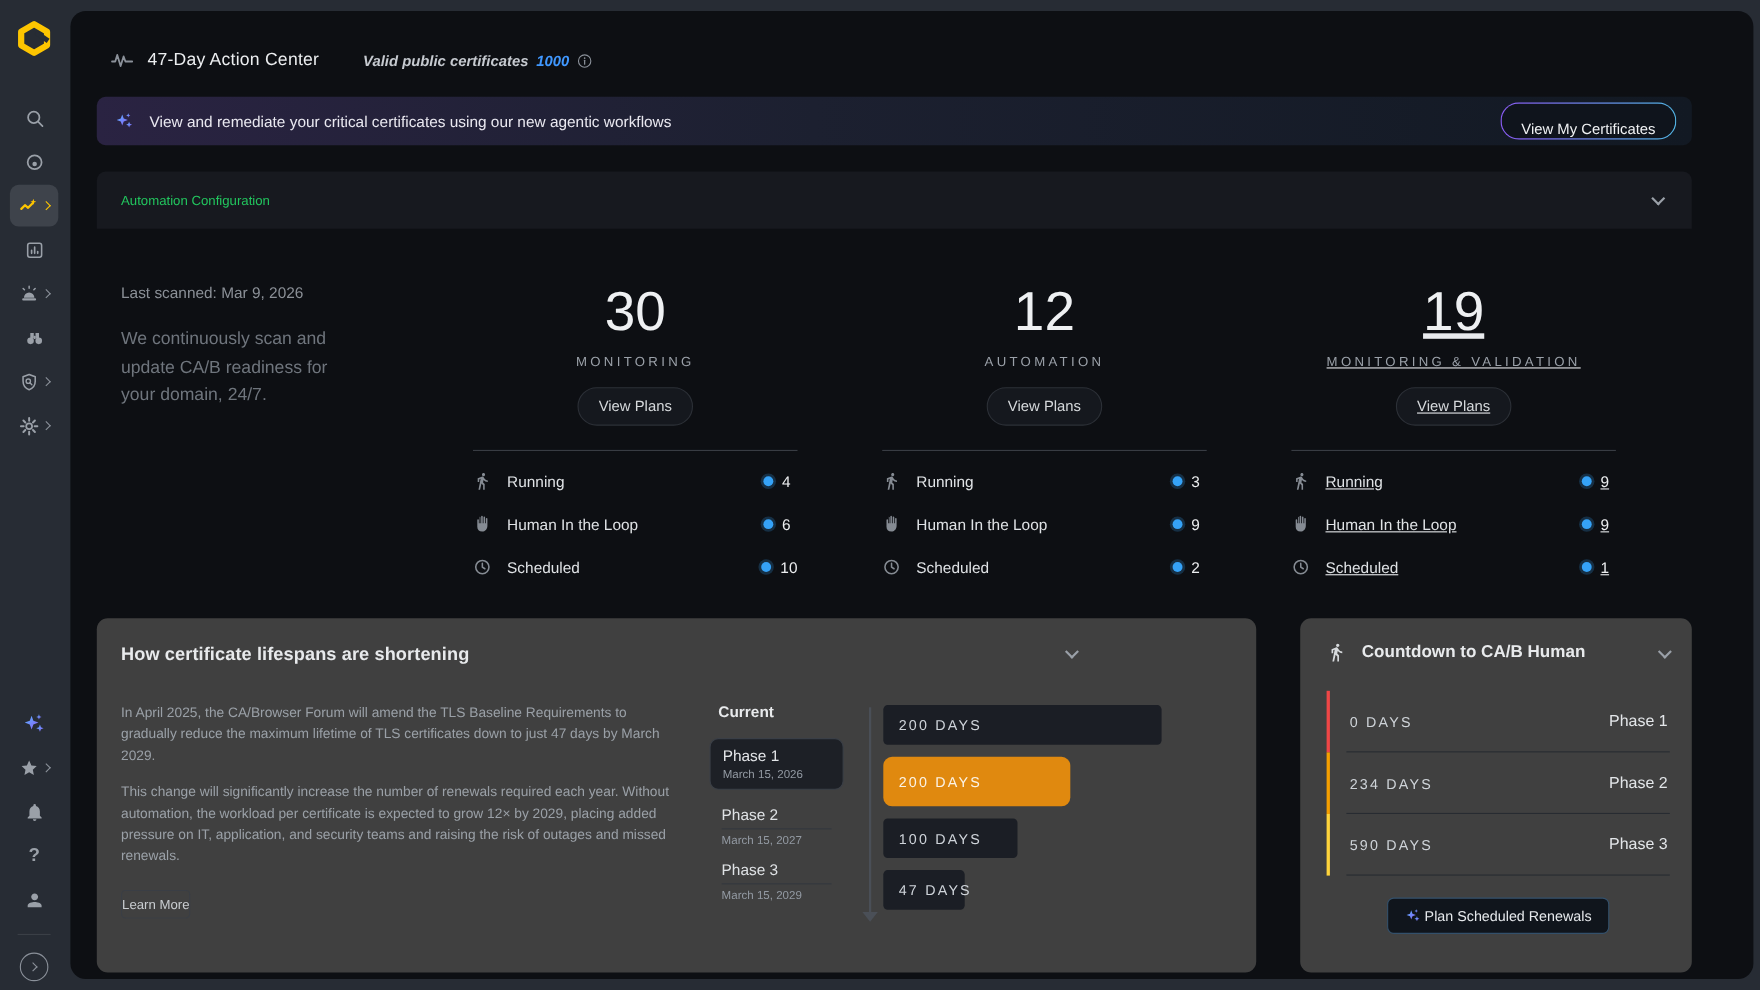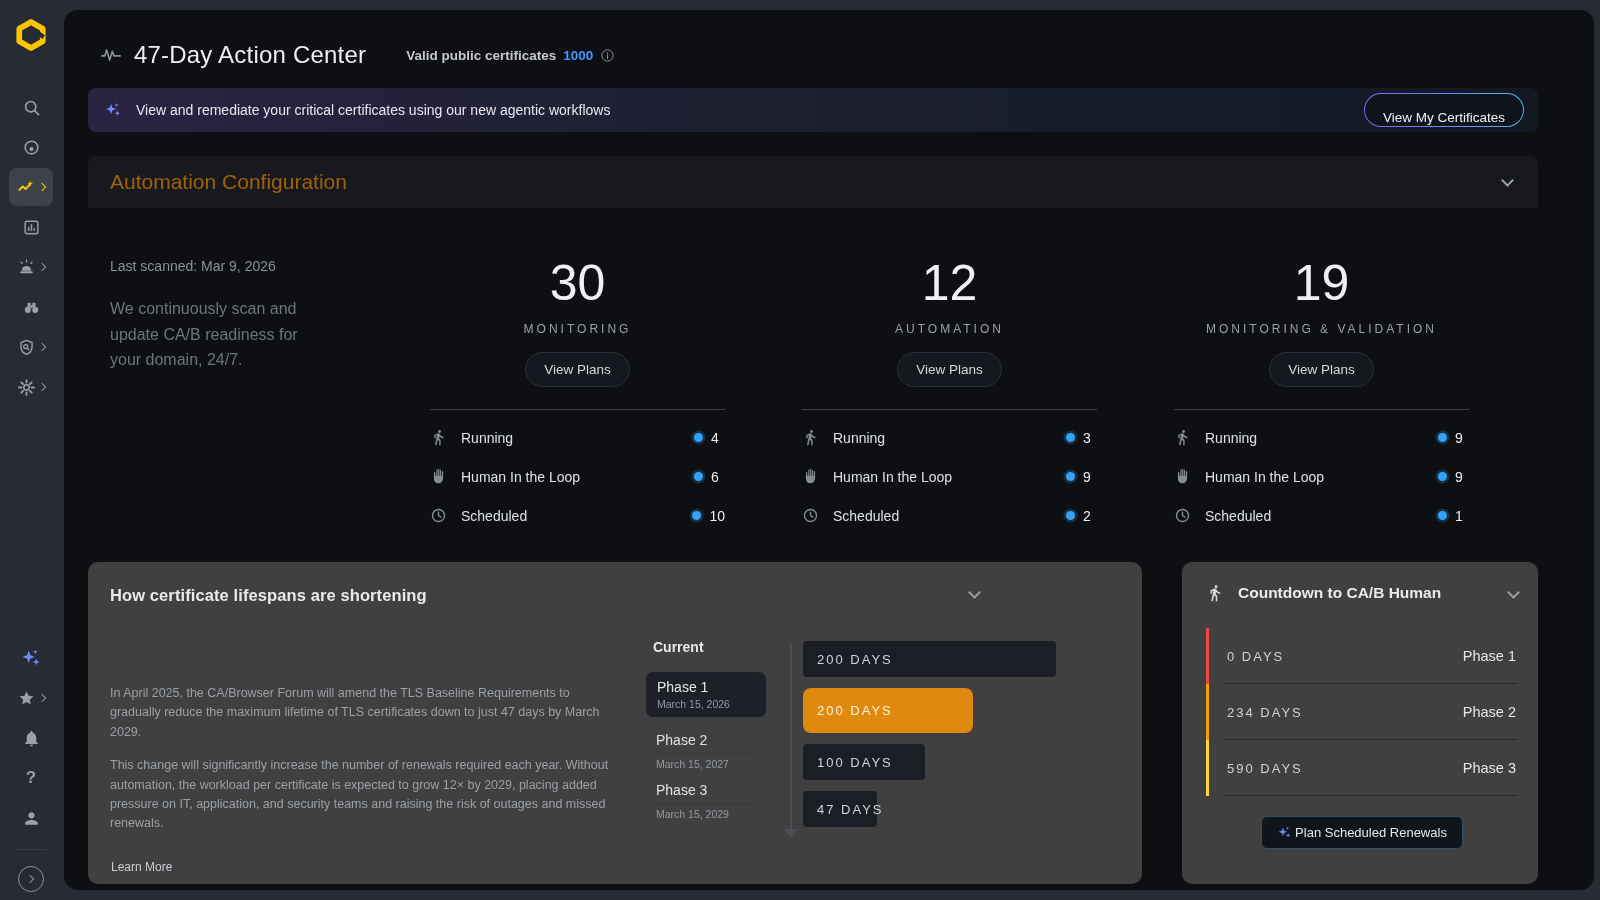--- a/index.html
+++ b/index.html
@@ -39,22 +39,22 @@
 
   
   .main {
     position:absolute; left:64px; top:10px; width:1530px; height:880px;
     background:#0d0f13; border-radius:14px; padding:28px 56px 0 24px;
     overflow:hidden; z-index:1;
   }
   
   .page-header { display:flex; align-items:center; height:34px; }
   .page-header .pulse { width:22px; height:22px; color:#8b919a; margin:0 12px 0 12px; }
-  .page-title { font-size:24px; font-weight:400; color:#eceef0; letter-spacing:.2px; }
-  .cert-summary { display:flex; align-items:center; margin-left:40px; gap:7px; }
+  .page-title { font-size:16px; font-weight:400; color:#eceef0; letter-spacing:.2px; }
+  .cert-summary { display:flex; align-items:center; margin-left:40px; gap:7px;font-style:italic; }
   .cert-label { font-size:13.5px; color:#c6cad0; font-weight:700; }
   .cert-count { font-size:13.5px; color:#4098ff; font-weight:700; cursor:pointer; }
   .info-ic { width:15px; height:15px; color:#8b919a; cursor:pointer; }
 
   
   .banner {
     margin-top:16px; height:44px; border-radius:8px;
     background:linear-gradient(90deg,#2a2342 0%,#1c2030 45%,#121923 100%);
     display:flex; align-items:center; padding:0 14px 0 16px;
   }
@@ -67,31 +67,31 @@
     background-image:linear-gradient(#0f141c,#0f141c),linear-gradient(90deg,#8b5cf6,#53b7e8);
     background-origin:border-box; background-clip:padding-box,border-box;
     font-family:"Liberation Sans",sans-serif;
   }
 
   
   .autoconf-header {
     margin-top:24px; height:52px; background:#17191f; border-radius:8px 8px 0 0;
     display:flex; align-items:center; padding:0 26px 0 22px; cursor:pointer;
   }
-  .autoconf-title { font-size:21px; color:#a16207; }
+  .autoconf-title { font-size:12px; color:#22c55e; }
   .chev-down {
     width:9px; height:9px; border-right:2px solid #9aa0a8; border-bottom:2px solid #9aa0a8;
     transform:rotate(45deg); margin-left:auto; margin-top:-4px;
   }
   .autoconf-body { display:flex; padding:50px 0 0 22px; height:336px; }
   .scan-info { width:250px; margin-right:70px; }
   .last-scanned { font-size:14px; color:#8b9097; margin-bottom:22px; }
   .scan-desc { font-size:16px; color:#6f757d; line-height:1.6; width:190px; }
   .stat-col { width:295px; margin-right:77px; display:flex; flex-direction:column; align-items:center; }
-  .stat-col:last-child { margin-right:0; }
+  .stat-col:last-child { margin-right:0;text-decoration:underline; }
   .stat-value { font-size:50px; font-weight:300; color:#eef0f2; line-height:1; }
   .stat-label { margin-top:14px; font-size:12px; letter-spacing:3px; color:#9ba1a9; }
   .view-plans {
     margin-top:16px; height:35px; padding:0 18px; border-radius:18px;
     background:#15181e; border:1px solid #2c3037; color:#d5d8db; font-size:13.5px;
     cursor:pointer; font-family:"Liberation Sans",sans-serif;
   }
   .stat-rows { margin-top:22px; width:100%; border-top:1px solid #383c43; padding-top:8px; }
   .stat-row { display:flex; align-items:center; height:39px; }
   .stat-row .row-ic { width:17px; height:17px; color:#858b93; margin-right:14px; flex:none; }
@@ -100,21 +100,21 @@
   .dot { width:9px; height:9px; border-radius:50%; background:#35a2f7; box-shadow:0 0 0 2.5px rgba(53,162,247,.22); }
   .row-count { font-size:14px; color:#eceef0; min-width:14px; }
 
   
   .bottom { display:flex; margin-top:18px; gap:40px; height:322px; }
   .panel { background:#404040; border-radius:10px; position:relative; }
   .lifespans { flex:1; padding:24px 22px 0 22px; }
   .ls-title { font-size:16.5px; color:#e8eaec; font-weight:700; letter-spacing:.1px; }
   .ls-chev { position:absolute; left:882px; top:30px; }
   .ls-body { display:flex; margin-top:34px; }
-  .ls-text { width:505px; margin-right:30px;margin-top:45px; }
+  .ls-text { width:505px; margin-right:30px; }
   .ls-text p { font-size:12.5px; color:#9aa0a7; line-height:1.55; margin-bottom:14px; }
   .learn-more {
     margin-top:6px; padding:5px 0; background:transparent; border:1px solid #3a3e45;
     border-radius:4px; color:#c9cdd1; font-size:12px; cursor:pointer;
     font-family:"Liberation Sans",sans-serif;
   }
   .phases-col { width:122px; margin-right:14px; }
   .current-label { font-size:14px; font-weight:700; color:#e8eaec; margin-bottom:16px; margin-left:8px; }
   .phase-card {
     background:#1d2026; border:1px solid #3a3f47; border-radius:8px;

